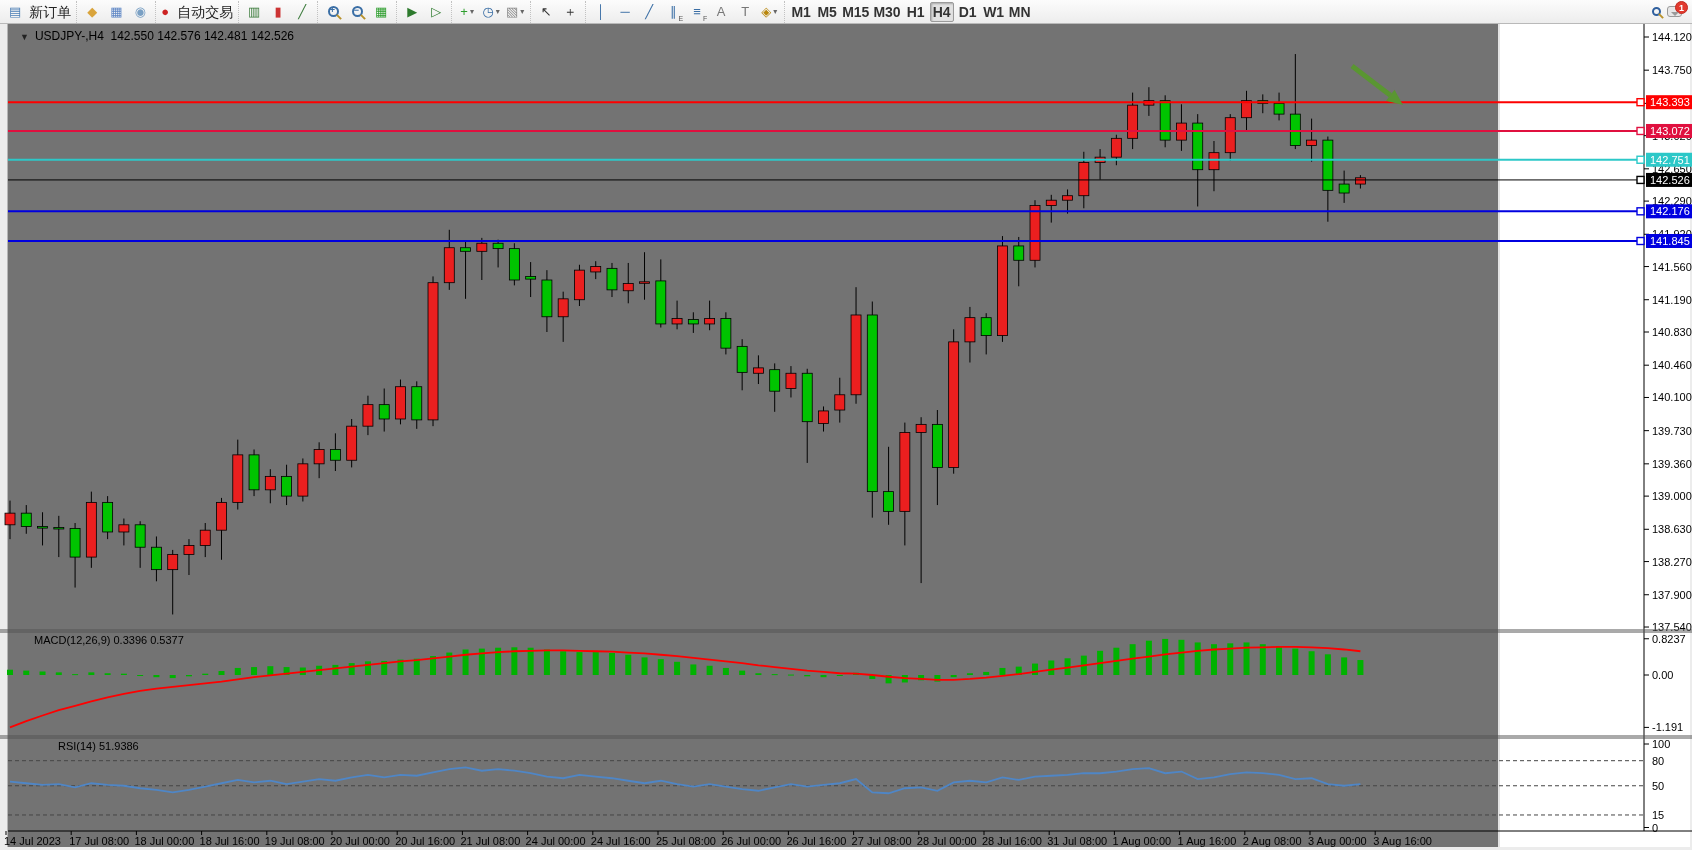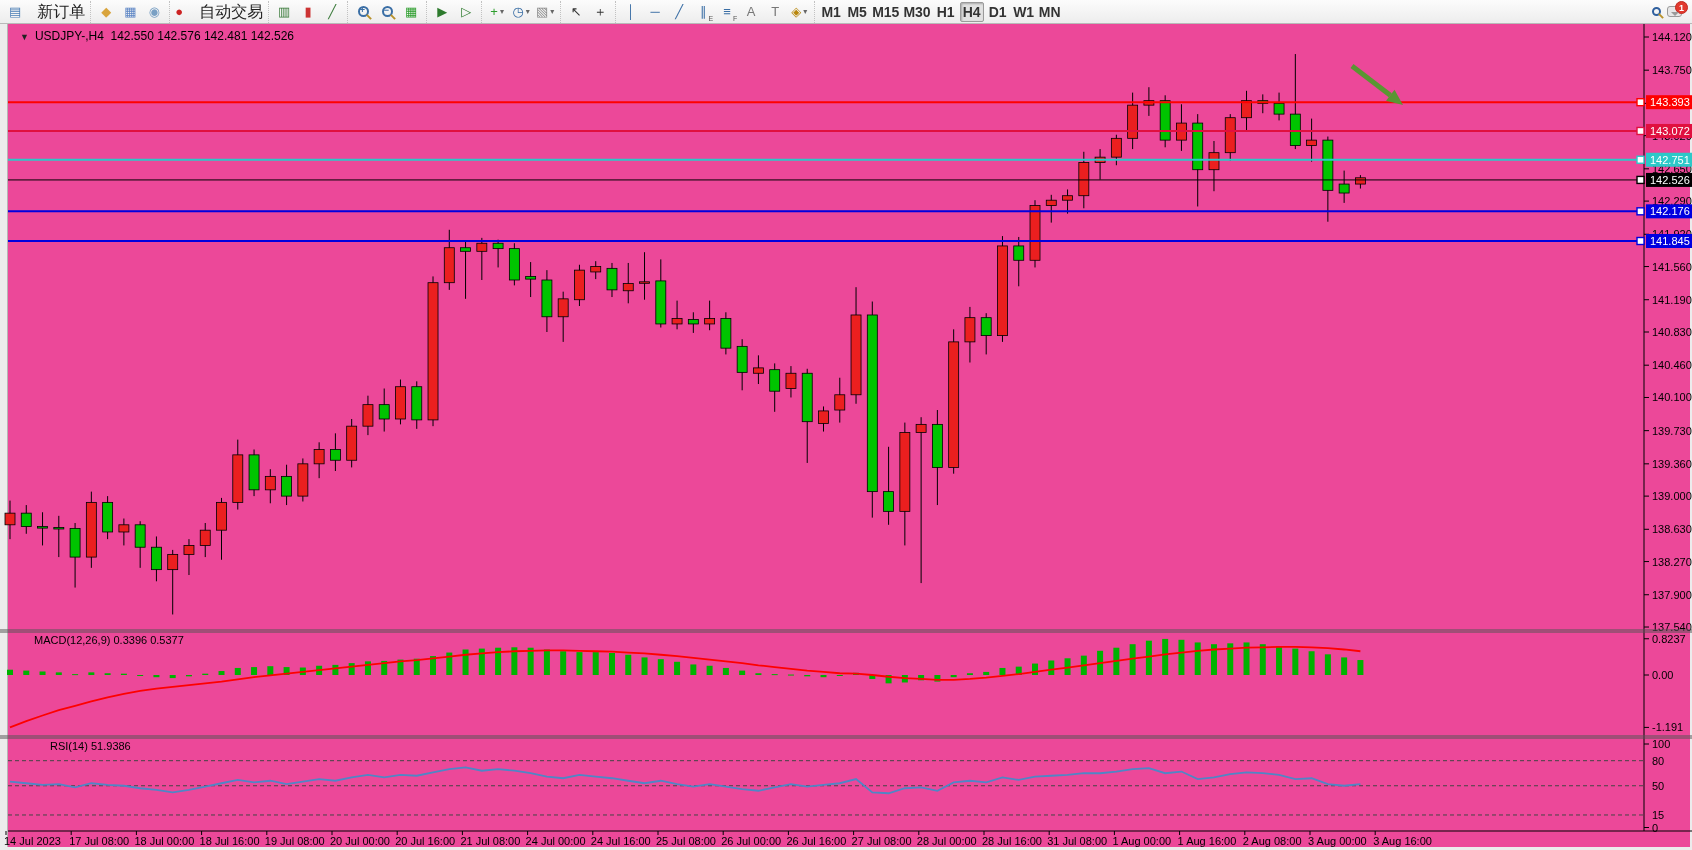--- a/index.html
+++ b/index.html
@@ -5,34 +5,34 @@
   html,body{margin:0;padding:0;background:#d8d4cc;}
   *{box-sizing:border-box;}
   .stage{position:relative;width:1692px;height:850px;background:#fff;font-family:"Liberation Sans",sans-serif;overflow:hidden;}
   
   .toolbar{position:absolute;left:0;top:0;width:1692px;height:24px;background:linear-gradient(#fcfcfc,#ededed);border-bottom:1px solid #b9b9b9;display:flex;align-items:center;padding:0 4px;z-index:30;}
   .tgroup{display:flex;align-items:center;height:22px;padding:0 3px;border-left:1px dotted #c2c2c2;}
   .tgroup:first-child{border-left:none;}
   .tbtn{display:flex;align-items:center;justify-content:center;min-width:22px;height:20px;margin:0 1px;border:1px solid transparent;border-radius:2px;font-size:13px;line-height:1;color:#444;cursor:default;position:relative;}
   .tbtn .glyph{font-size:13px;}
   .tbtn .sub{position:absolute;right:0;bottom:-1px;font-size:7px;color:#555;}
-  .tbtn .cjk{font-size:16px;color:#222;margin-left:16px;white-space:nowrap;}
+  .tbtn .cjk{font-size:14px;color:#222;margin-left:8px;white-space:nowrap;}
   .tbtn.dd::after{content:"▾";font-size:8px;color:#666;margin-left:2px;}
   .tf{min-width:24px;font-size:14px;color:#333;font-weight:bold;border:1px solid transparent;}
   .tf.active{background:#e2e2e2;border:1px solid #9a9a9a;box-shadow:inset 1px 1px 2px rgba(0,0,0,.25);}
   .toolbar-right{margin-left:auto;display:flex;align-items:center;gap:6px;padding-right:6px;}
   .mag{position:relative;width:11px;height:11px;border:2px solid #3a6ea5;border-radius:50%;display:inline-block;}
   .mag::after{content:"";position:absolute;width:6px;height:2px;background:#b8912a;right:-5px;bottom:-3px;transform:rotate(45deg);}
   .magsmall{width:9px;height:9px;border-color:#2f5f9e;}
   .mag .pm{position:absolute;left:0px;top:-2px;font-size:9px;color:#3a6ea5;font-weight:bold;}
   .chat{position:relative;width:15px;height:11px;background:#e7e7e7;border:1px solid #9a9a9a;border-radius:3px;}
   .chat::after{content:"";position:absolute;left:3px;bottom:-4px;border:4px solid transparent;border-top-color:#9a9a9a;}
   .badge{position:absolute;right:-7px;top:-6px;width:13px;height:13px;border-radius:50%;background:#e23a2e;color:#fff;font-size:9px;font-weight:bold;display:flex;align-items:center;justify-content:center;border:1px solid #c02a20;}
   
-  .chartwin{position:absolute;left:0;top:24px;width:1692px;height:826px;background:#ec4899;border-left:6px solid #e4e4e4;border-right:2px solid #e4e4e4;border-bottom:3px solid #e4e4e4;}
+  .chartwin{position:absolute;left:0;top:24px;width:1500px;height:826px;background:#737373;border-left:6px solid #e4e4e4;border-right:2px solid #e4e4e4;border-bottom:3px solid #e4e4e4;}
   .title{position:absolute;left:14px;top:5px;font-size:12px;color:#000;z-index:5;white-space:nowrap;}
   .title .tri{font-size:9px;margin-right:6px;color:#222;}
   .panelabel{position:absolute;font-size:11px;color:#000;z-index:5;white-space:nowrap;}
   svg text{font-family:"Liberation Sans",sans-serif;}
 </style>
 </head>
 <body>
 
 <div class="stage">
 
@@ -161,21 +161,21 @@
     </div>
   </div>
 
   <div class="chartwin">
     <div class="title">
       <span class="tri">▼</span><span>USDJPY-,H4</span>&nbsp;&nbsp;<span>142.550 142.576 142.481 142.526</span>
     </div>
     <div class="panelabel" style="left:10px;top:610px;padding-left:18px;">
       <span>MACD(12,26,9)</span> <span>0.3396 0.5377</span>
     </div>
-    <div class="panelabel" style="left:20px;top:716px;padding-left:24px;">
+    <div class="panelabel" style="left:28px;top:716px;padding-left:24px;">
       <span>RSI(14)</span> <span>51.9386</span>
     </div>
   </div>
 
   <svg id="chartsvg" width="1692" height="850" viewBox="0 0 1692 850" style="position:absolute;left:0;top:0;z-index:2;">
       <g>
         <rect x="0" y="24" width="8" height="826" fill="#ececec"></rect>
         <rect x="1690" y="24" width="2" height="826" fill="#ececec"></rect>
         <rect x="0" y="847" width="1692" height="3" fill="#ececec"></rect>
         <line x1="7.5" y1="24" x2="7.5" y2="847" stroke="#b5b5b5" stroke-width="1"></line>

